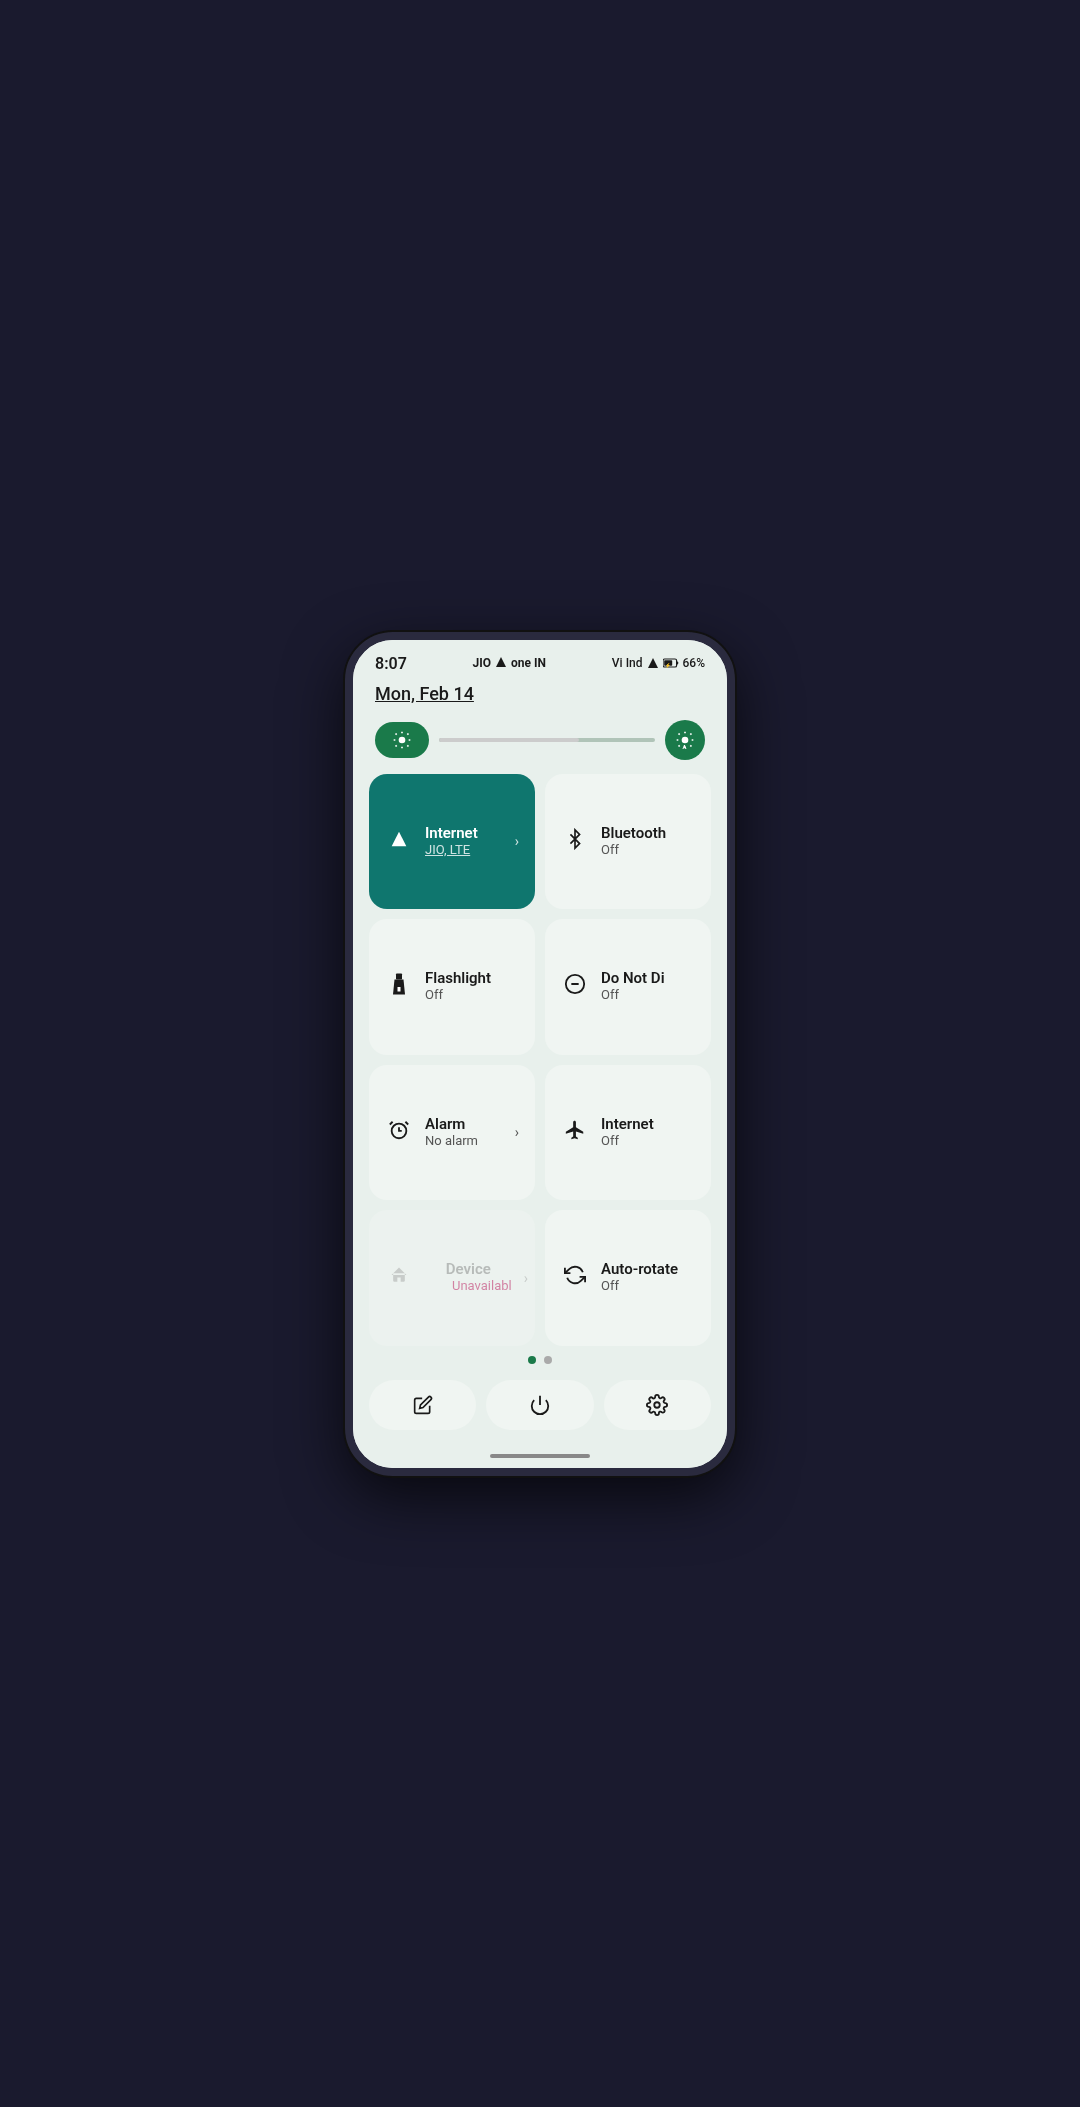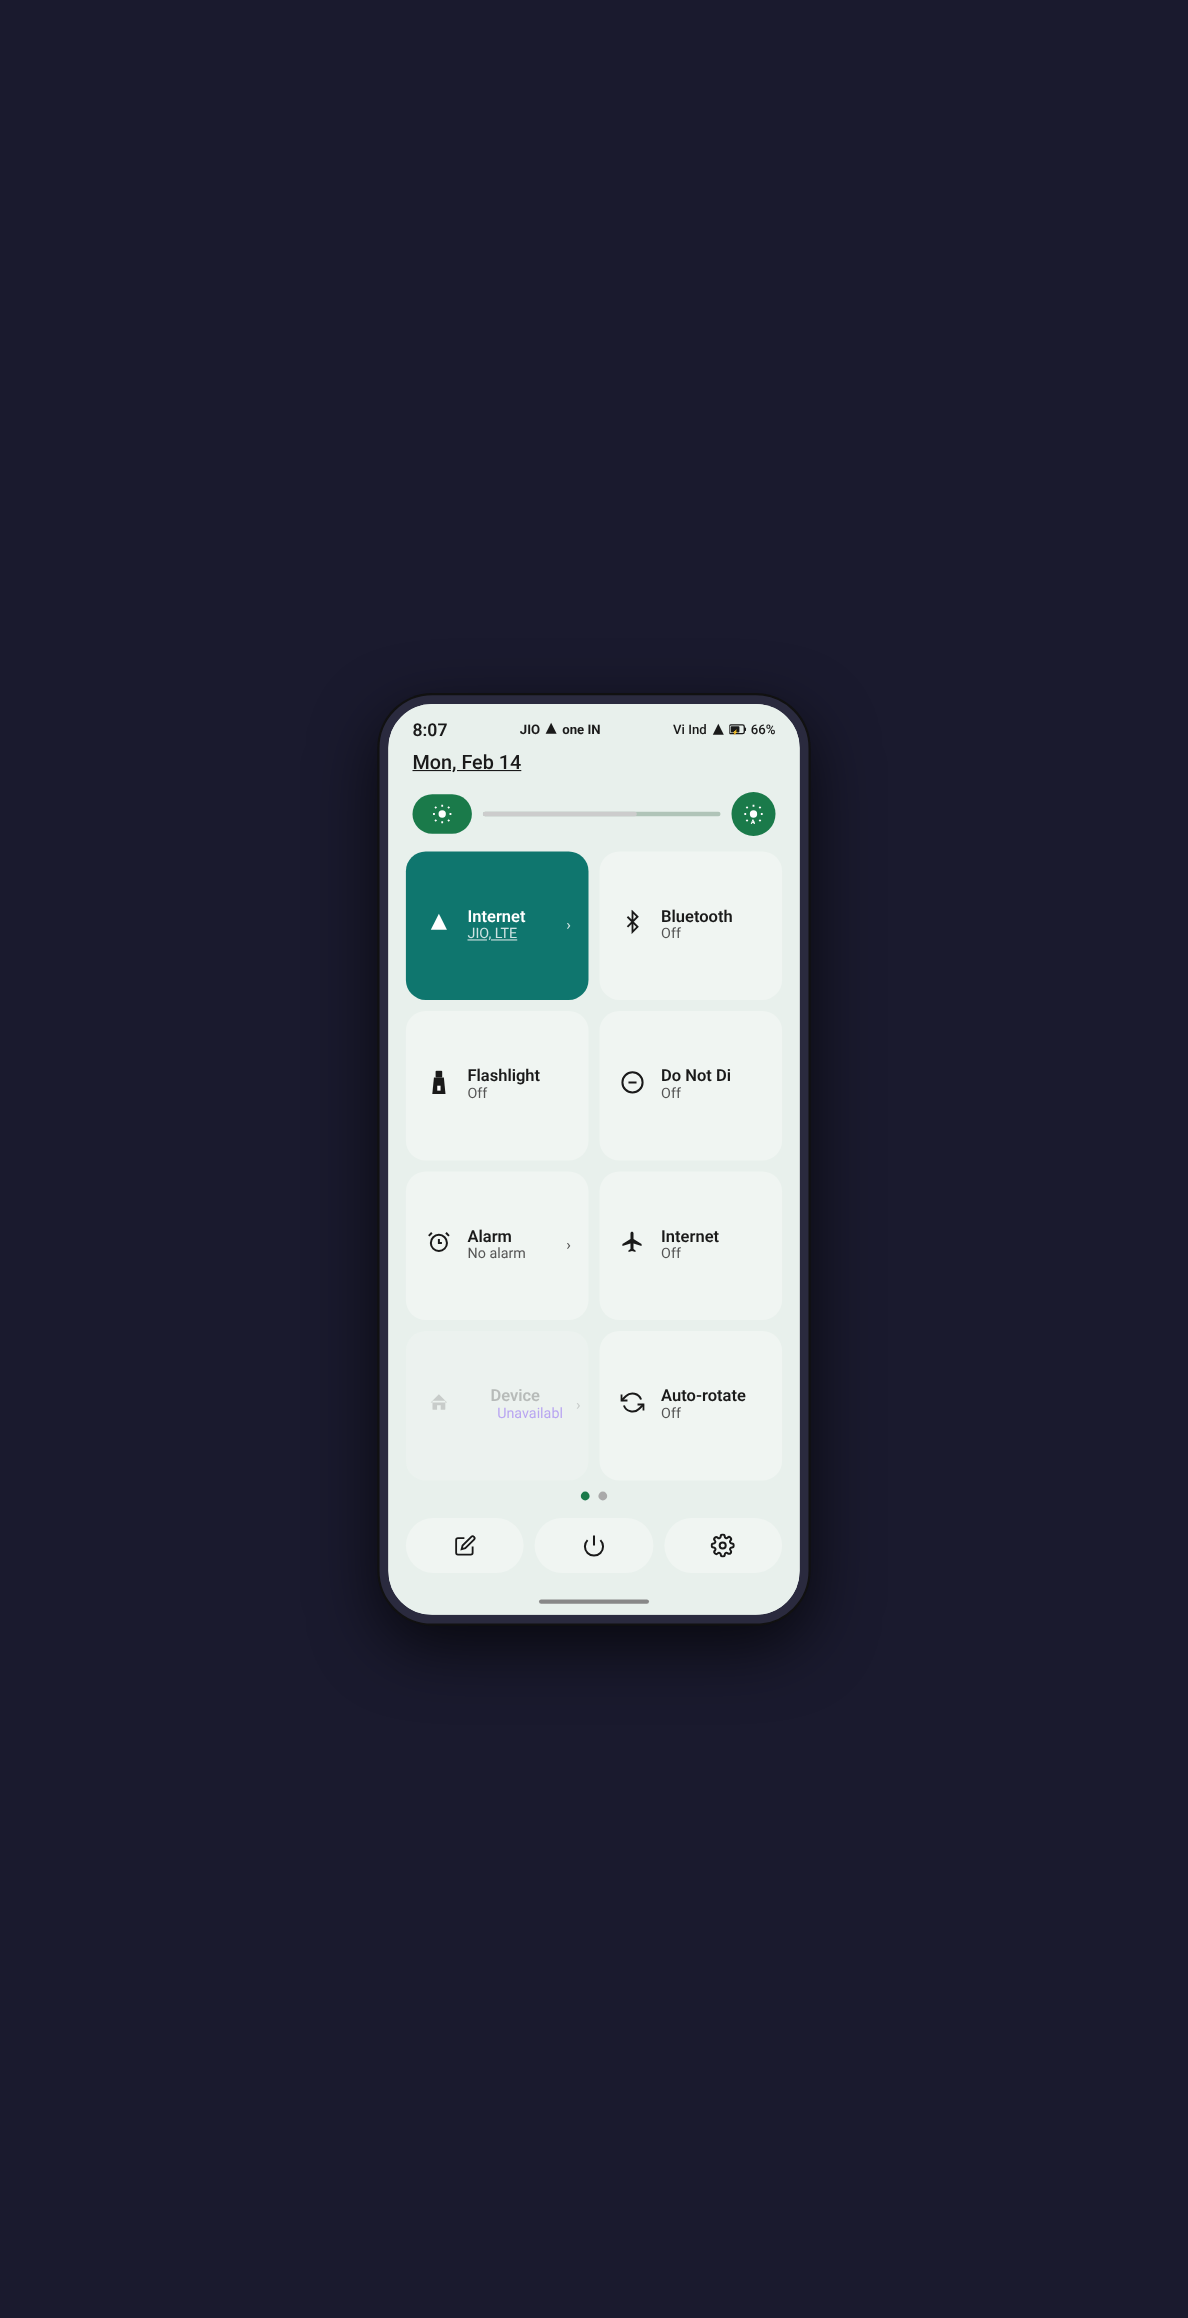--- a/index.html
+++ b/index.html
@@ -275,21 +275,21 @@
     
     .qs-tile.unavailable {
       opacity: 0.5;
       text-align: center;
     }
 
     .qs-tile.unavailable .qs-title {
       color: #888;
     }
     .qs-tile.unavailable .qs-subtitle {
-      color: #8b5cf6;
+      color: #be185d;
       margin-left: 27px;
     }
   </style>
 </head>
 <body>
 
 <div class="phone-frame">
   <div class="screen">
 
     <div class="status-bar">

